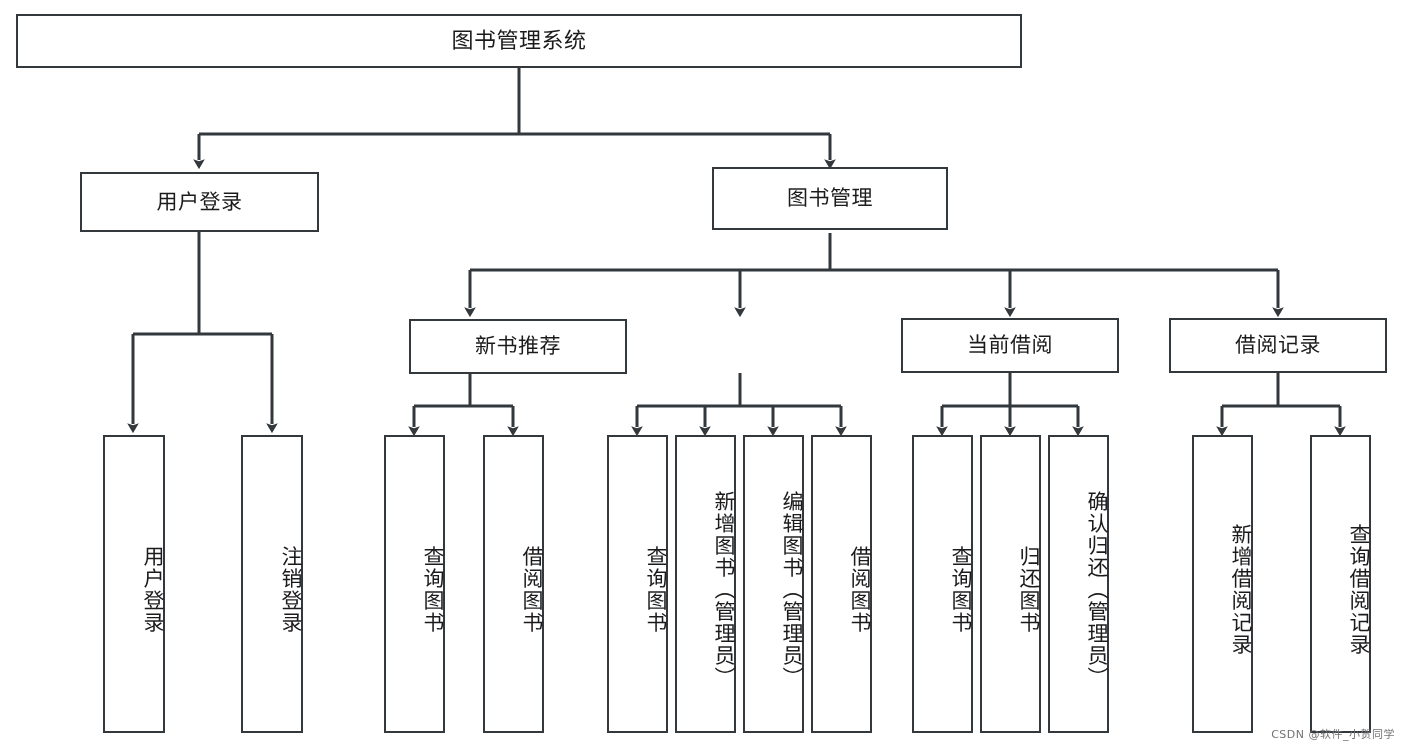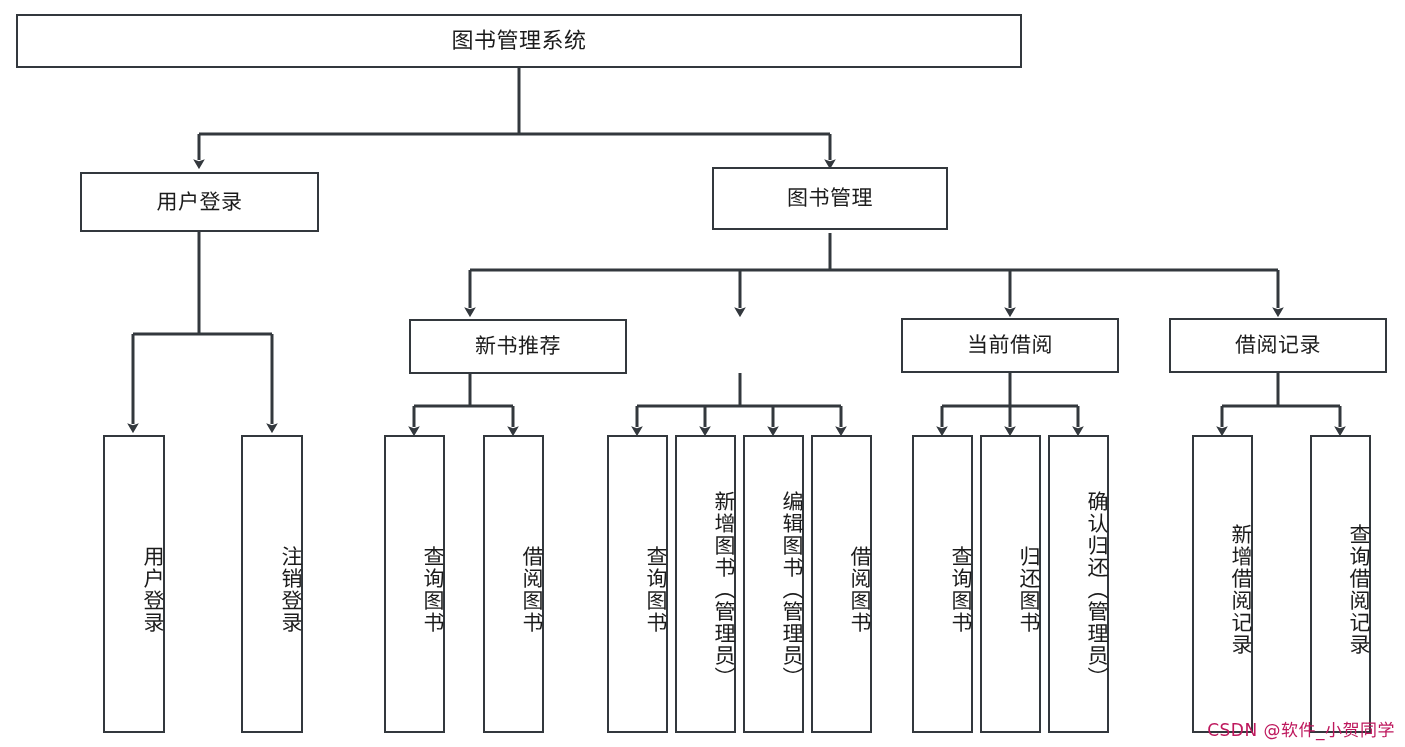--- a/index.html
+++ b/index.html
@@ -57,22 +57,22 @@
     justify-content: center;
     white-space: nowrap;
   }
   .node .lbl {
     display: block;
   }
   .watermark {
     position: absolute;
     right: 10px;
     bottom: 6px;
-    font-size: 17px;
-    color: #be185d;
+    font-size: 11px;
+    color: #737373;
     letter-spacing: 0.5px;
     z-index: 3;
     white-space: nowrap;
   }
 </style>
 </head>
 <body>
 
 <div id="canvas">
 

